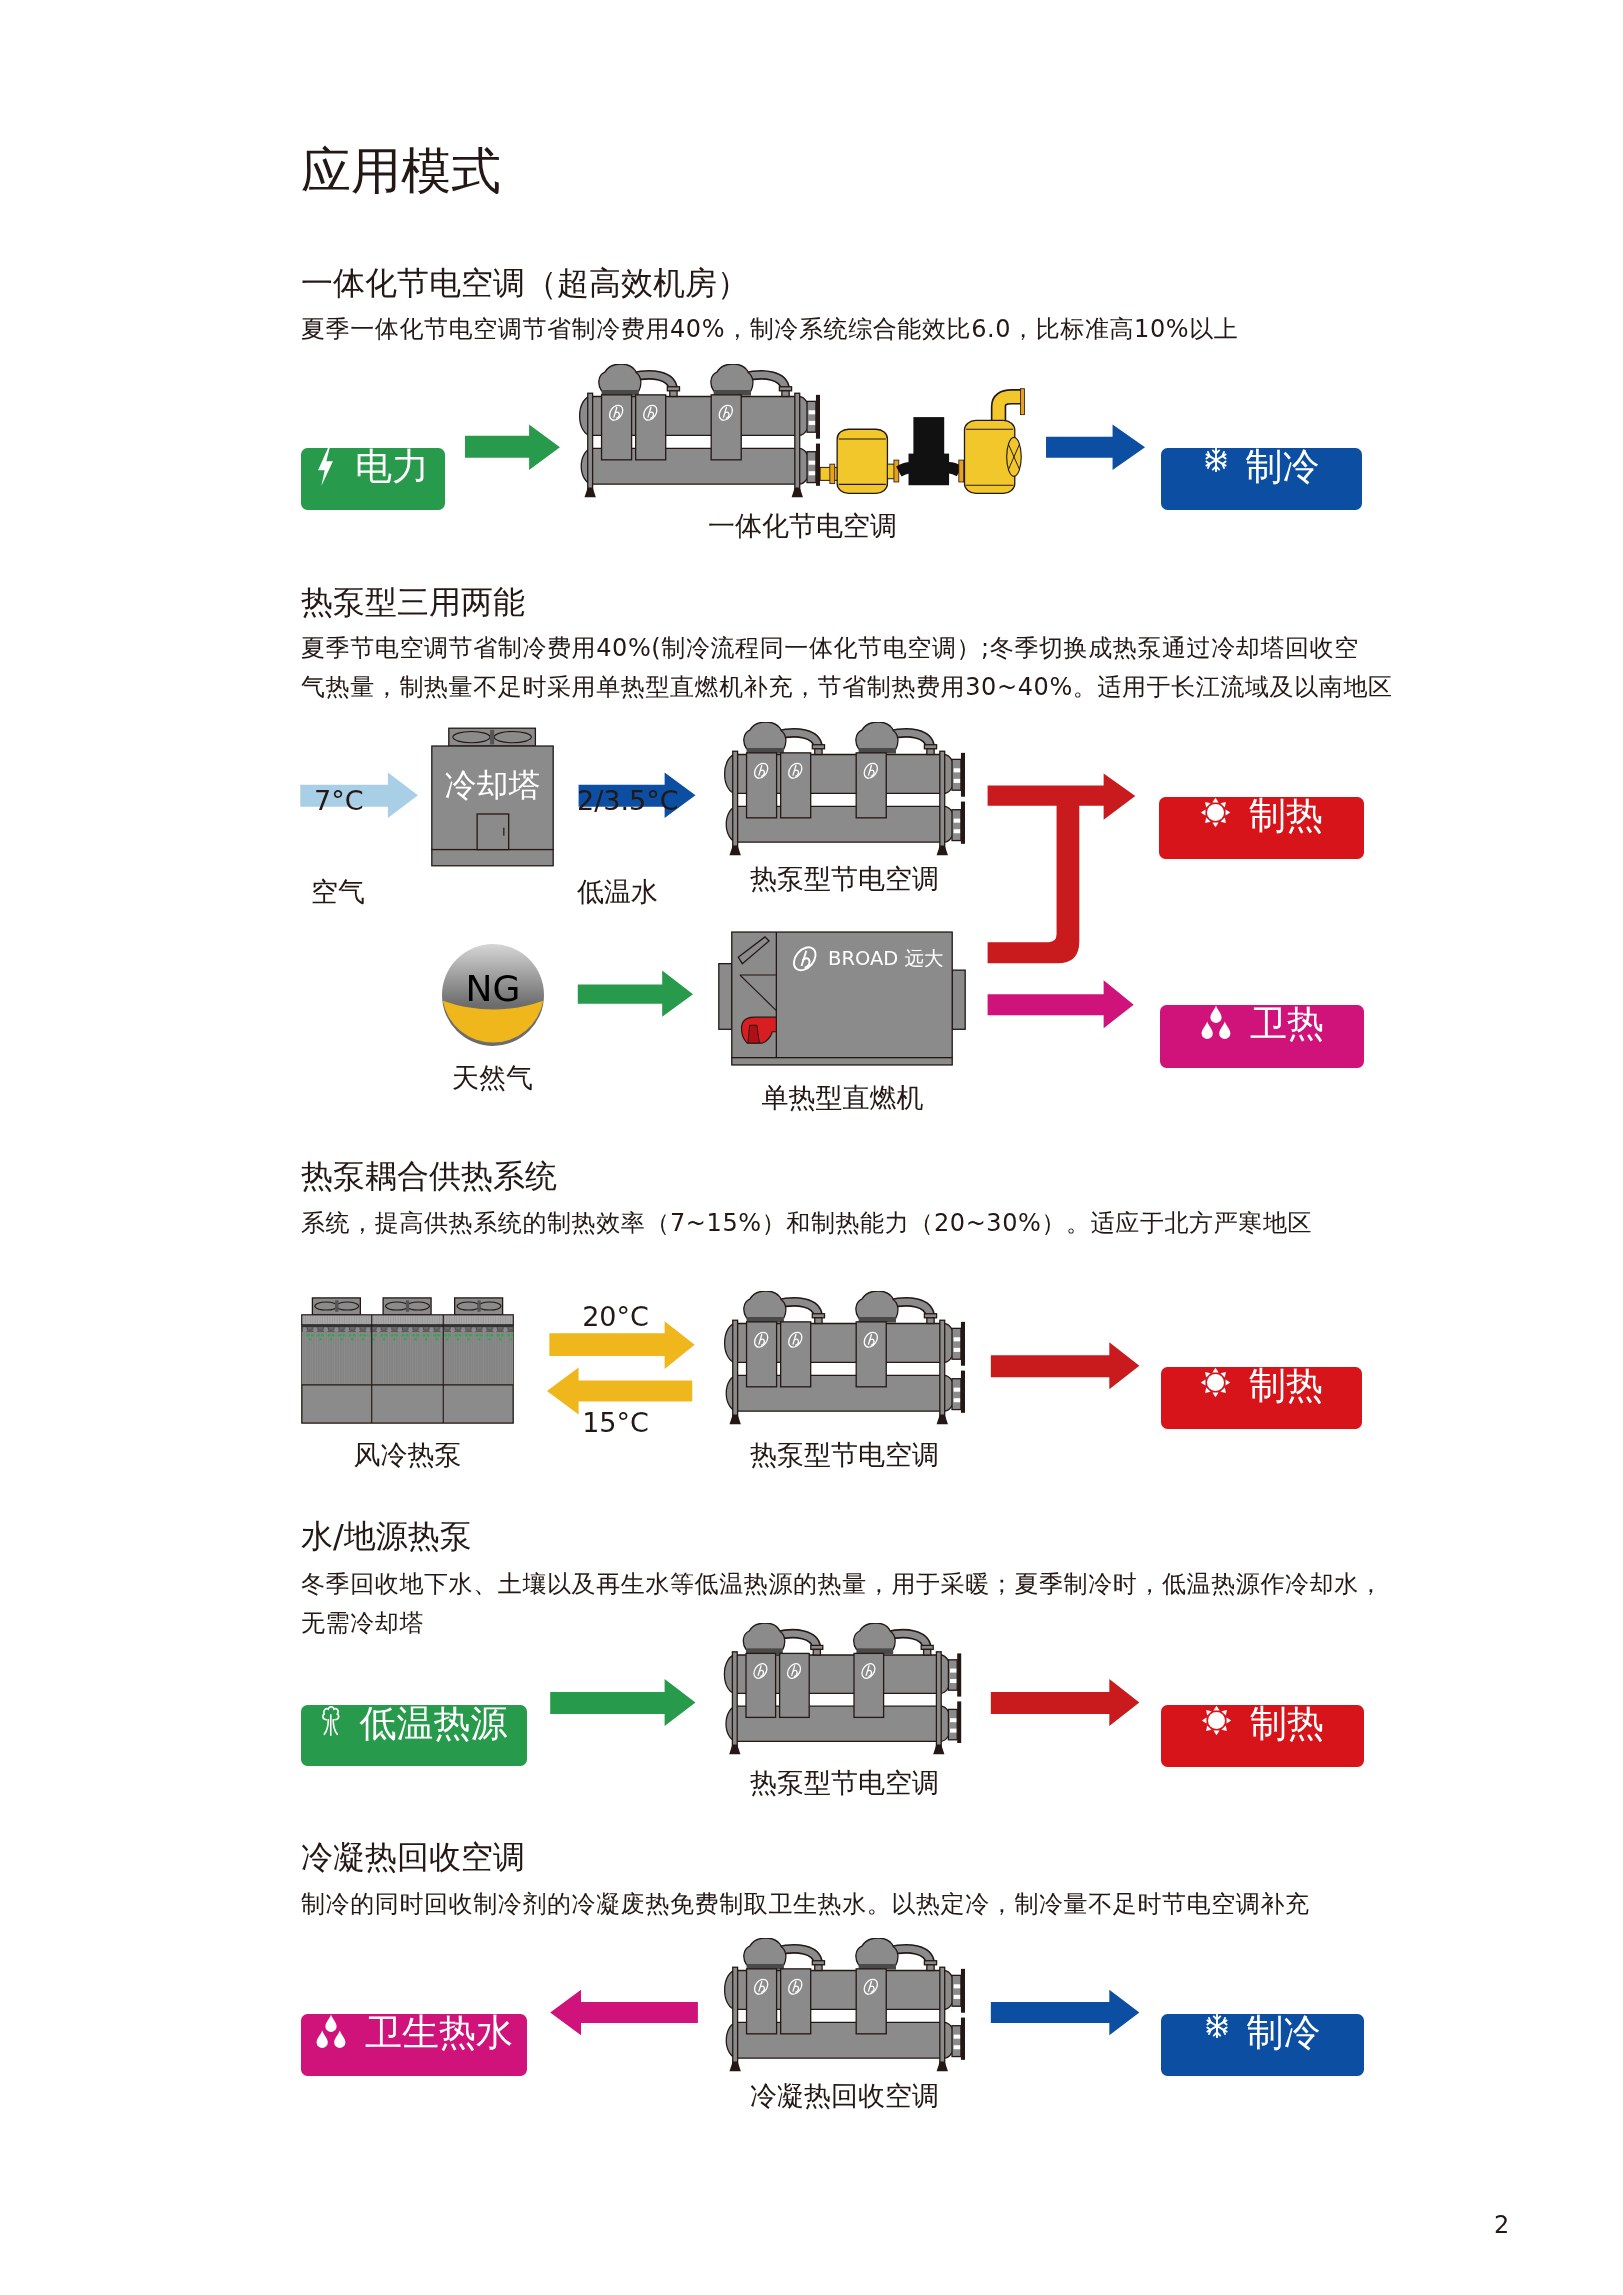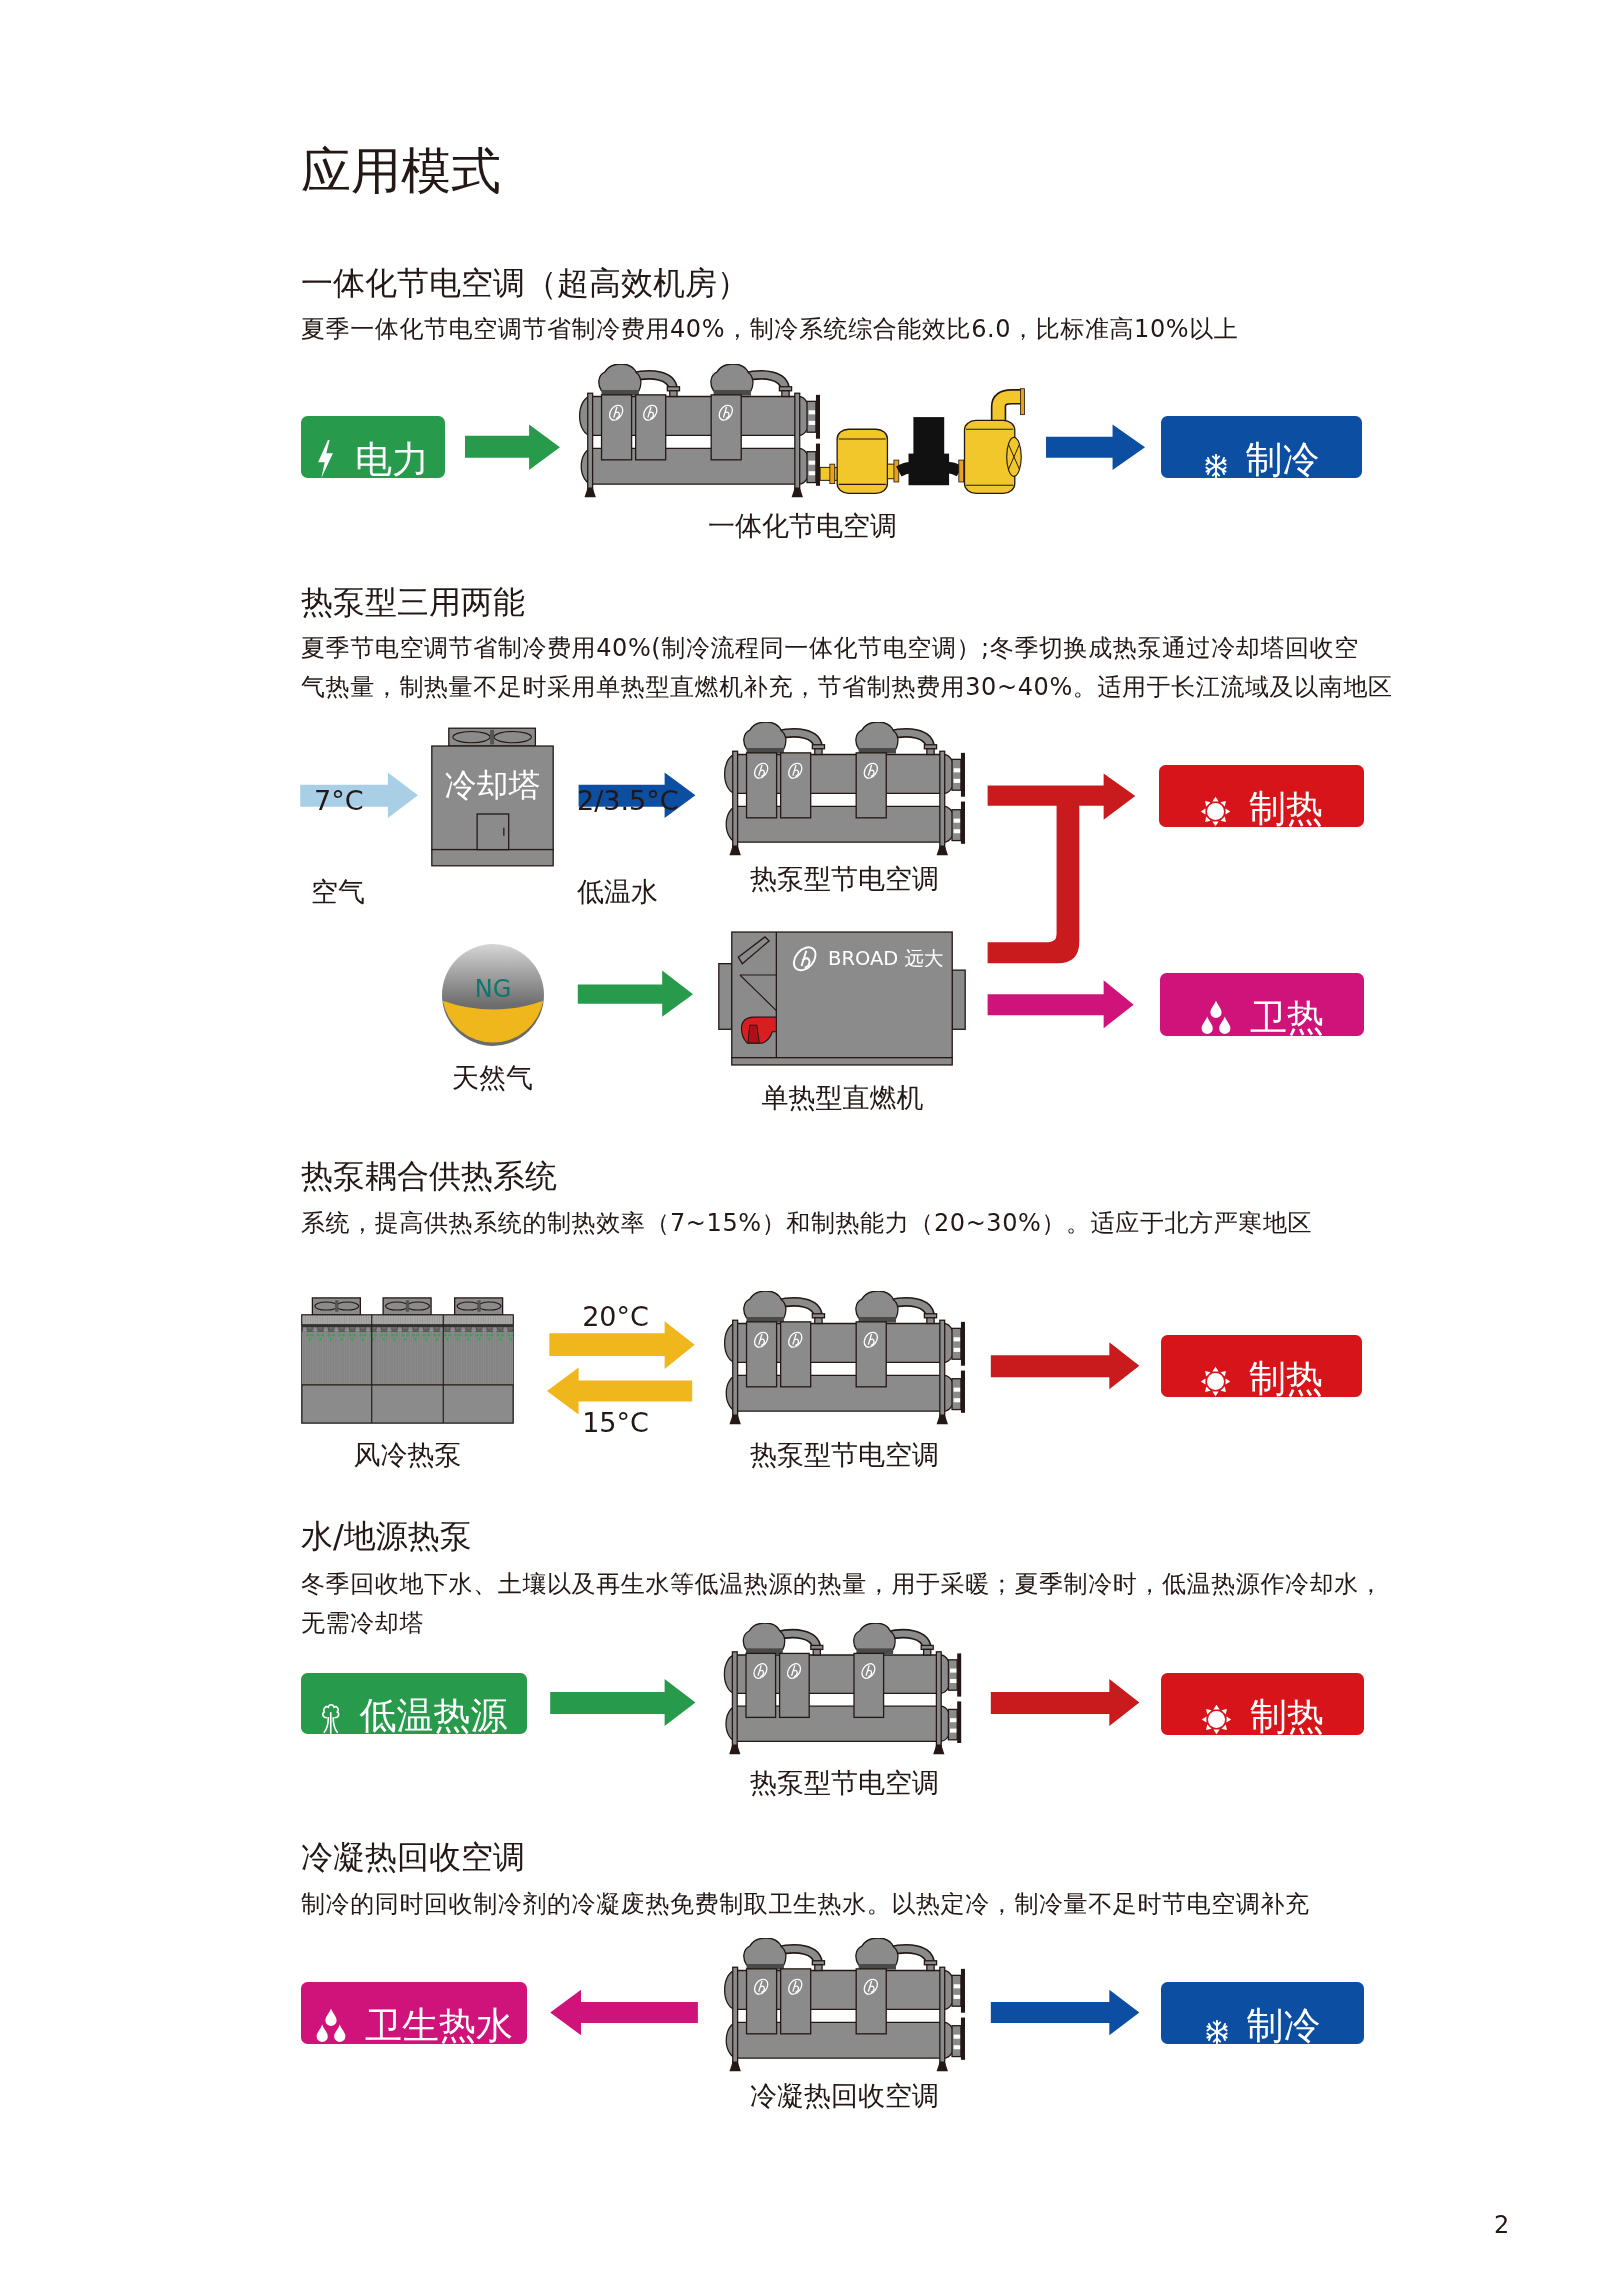--- a/index.html
+++ b/index.html
@@ -10,31 +10,31 @@
   html,body{margin:0;padding:0;background:#fff;}
   #page{position:relative;width:1623px;height:2295px;background:#fff;overflow:hidden;
         font-family:"DejaVu Sans","Liberation Sans",sans-serif;color:var(--text);}
   .abs{position:absolute;white-space:nowrap;}
   .main-title{left:301px;top:142px;font-size:50px;line-height:58px;}
   .sec-title{left:301px;font-size:32px;line-height:41px;}
   .desc{left:301px;font-size:24px;line-height:39px;letter-spacing:0.6px;}
   .desc div{white-space:nowrap;}
   .eq-label{position:absolute;width:325px;text-align:center;font-size:27px;line-height:32px;white-space:nowrap;}
   .tag{position:absolute;font-size:27px;line-height:32px;white-space:nowrap;margin-top:48px;}
-  .box{position:absolute;display:flex;align-items:flex-end;justify-content:center;gap:18px;
-       border-radius:6.5px;color:#fff;font-size:37px;line-height:1;}
+  .box{position:absolute;display:flex;align-items:flex-start;justify-content:center;gap:18px;
+       border-radius:6.5px;color:#fff;font-size:37px;line-height:1;margin-top:32px;}
   .box svg{flex:none;}
   .eq{position:absolute;overflow:visible;}
   .eg{fill:var(--equipment_gray);stroke:#231815;stroke-width:1.6;}
   .pipe-o{fill:none;stroke:#231815;stroke-width:12;stroke-linecap:butt;}
   .pipe-i{fill:none;stroke:var(--equipment_gray);stroke-width:8;stroke-linecap:butt;}
   .wrap{position:absolute;border-radius:25px;}
   .wrap svg{position:absolute;left:0;top:0;width:100%;height:100%;overflow:visible;}
   .tower-text{position:absolute;left:0;width:100%;top:39px;text-align:center;color:#fff;font-size:32px;line-height:39px;}
-  .ng-text{position:absolute;left:0;width:100%;top:24px;text-align:center;color:#0f766e;font-size:24px;line-height:42px;}
+  .ng-text{position:absolute;left:0;width:100%;top:24px;text-align:center;color:#000000;font-size:36px;line-height:42px;}
   .brand-text{position:absolute;left:110px;top:16px;color:#fff;font-size:19.5px;line-height:24px;white-space:nowrap;}
   #arrows{position:absolute;left:0;top:0;width:1623px;height:2295px;pointer-events:none;}
   .page-num{left:1494px;top:2211px;font-size:24px;line-height:29px;}
 </style>
 </head>
 <body>
 
 <svg width="0" height="0" style="position:absolute">
   <defs>
     <symbol id="chiller-sym" viewBox="0 0 300 165">

